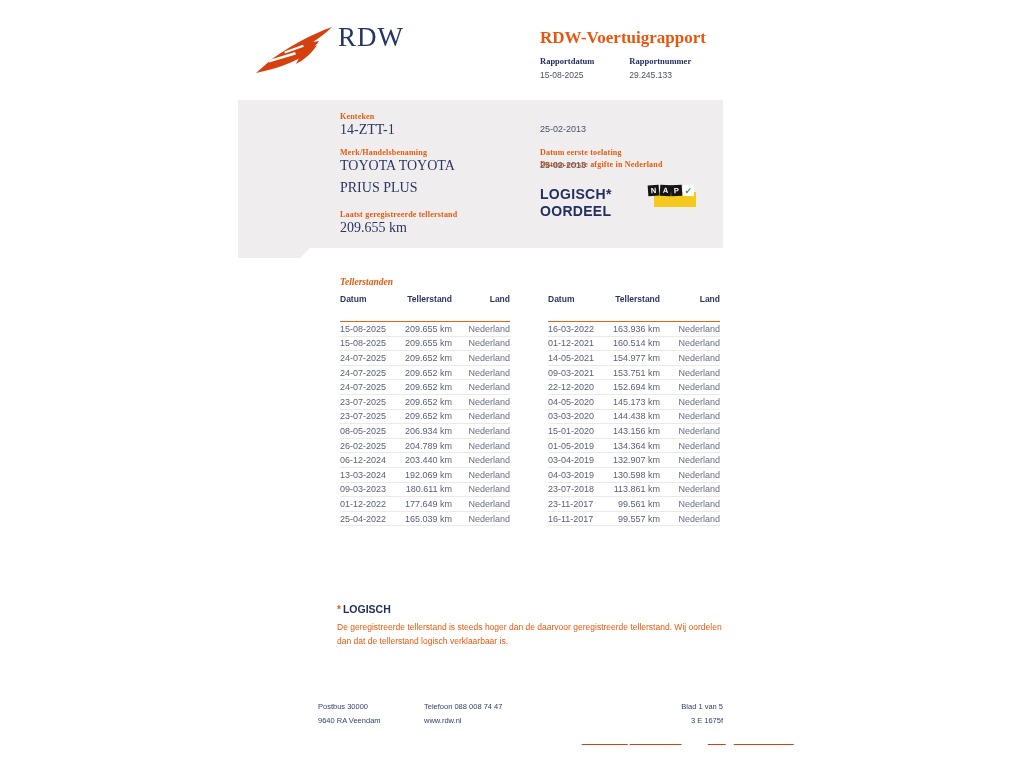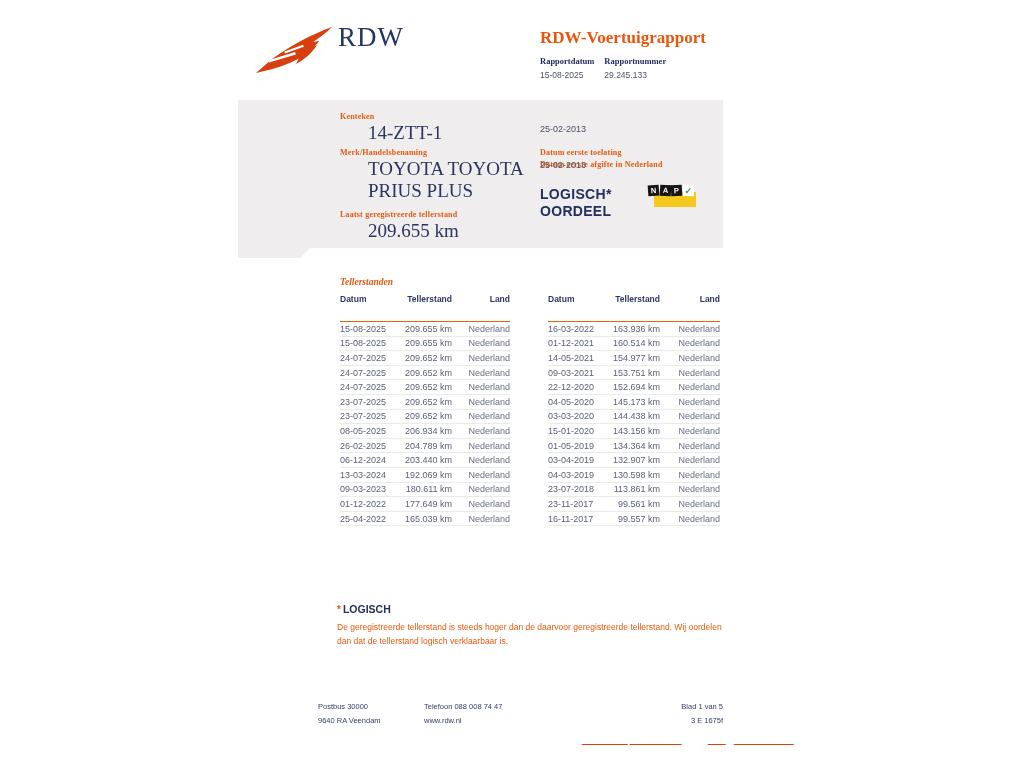--- a/index.html
+++ b/index.html
@@ -5,29 +5,29 @@
   html,body{margin:0;padding:0;}
   body{width:1024px;height:768px;background:#ffffff;font-family:"Liberation Sans",sans-serif;}
   .page{position:relative;width:1024px;height:745px;background:#fff;overflow:hidden;}
 
   
   .wing{position:absolute;left:254px;top:26px;width:80px;height:50px;}
   .wordmark{position:absolute;left:338px;top:22px;font-family:"Liberation Serif",serif;
             font-size:27px;color:#263465;letter-spacing:1px;font-weight:500;}
   .report-title{position:absolute;left:540px;top:28px;font-family:"Liberation Serif",serif;
             font-size:17px;font-weight:bold;color:#e8560d;}
-  .report-meta{position:absolute;left:540px;top:56px;display:flex;gap:10px;}
+  .report-meta{position:absolute;left:540px;top:56px;display:flex;gap:35px;}
   .meta-label{font-family:"Liberation Serif",serif;font-size:8.5px;font-weight:bold;color:#232f5e;}
   .meta-value{font-size:8.5px;color:#4b5268;margin-top:4px;}
 
   
   .panel{position:absolute;left:238px;top:100px;width:485px;height:158px;background:#efedee;
          clip-path:polygon(0 0,100% 0,100% calc(100% - 10px),14.8% calc(100% - 10px),12.8% 100%,0 100%);}
   .lbl{font-family:"Liberation Serif",serif;font-size:8px;font-weight:bold;color:#e55a0e;letter-spacing:.2px;}
-  .val-lg{font-family:"Liberation Serif",serif;font-size:19px;color:#2a3560;margin-left:28px;}
+  .val-lg{font-family:"Liberation Serif",serif;font-size:14px;color:#2a3560;}
   .val-sm{font-size:9px;color:#4b5268;}
   .p-abs{position:absolute;}
   .oordeel{font-size:14px;font-weight:bold;color:#232f5e;line-height:17px;letter-spacing:.3px;}
 
   
   .nap{position:absolute;left:410px;top:84px;width:50px;height:26px;}
   .nap-yellow{position:absolute;left:6px;top:8px;width:42px;height:15px;background:#f6c91e;}
   .nap-tile{position:absolute;top:1px;width:11px;height:11px;background:#151515;color:#fff;
             font-size:7.5px;font-weight:bold;display:flex;align-items:center;justify-content:center;}
   .nap-check{position:absolute;top:1px;left:35px;width:11px;height:11px;background:#fff;

